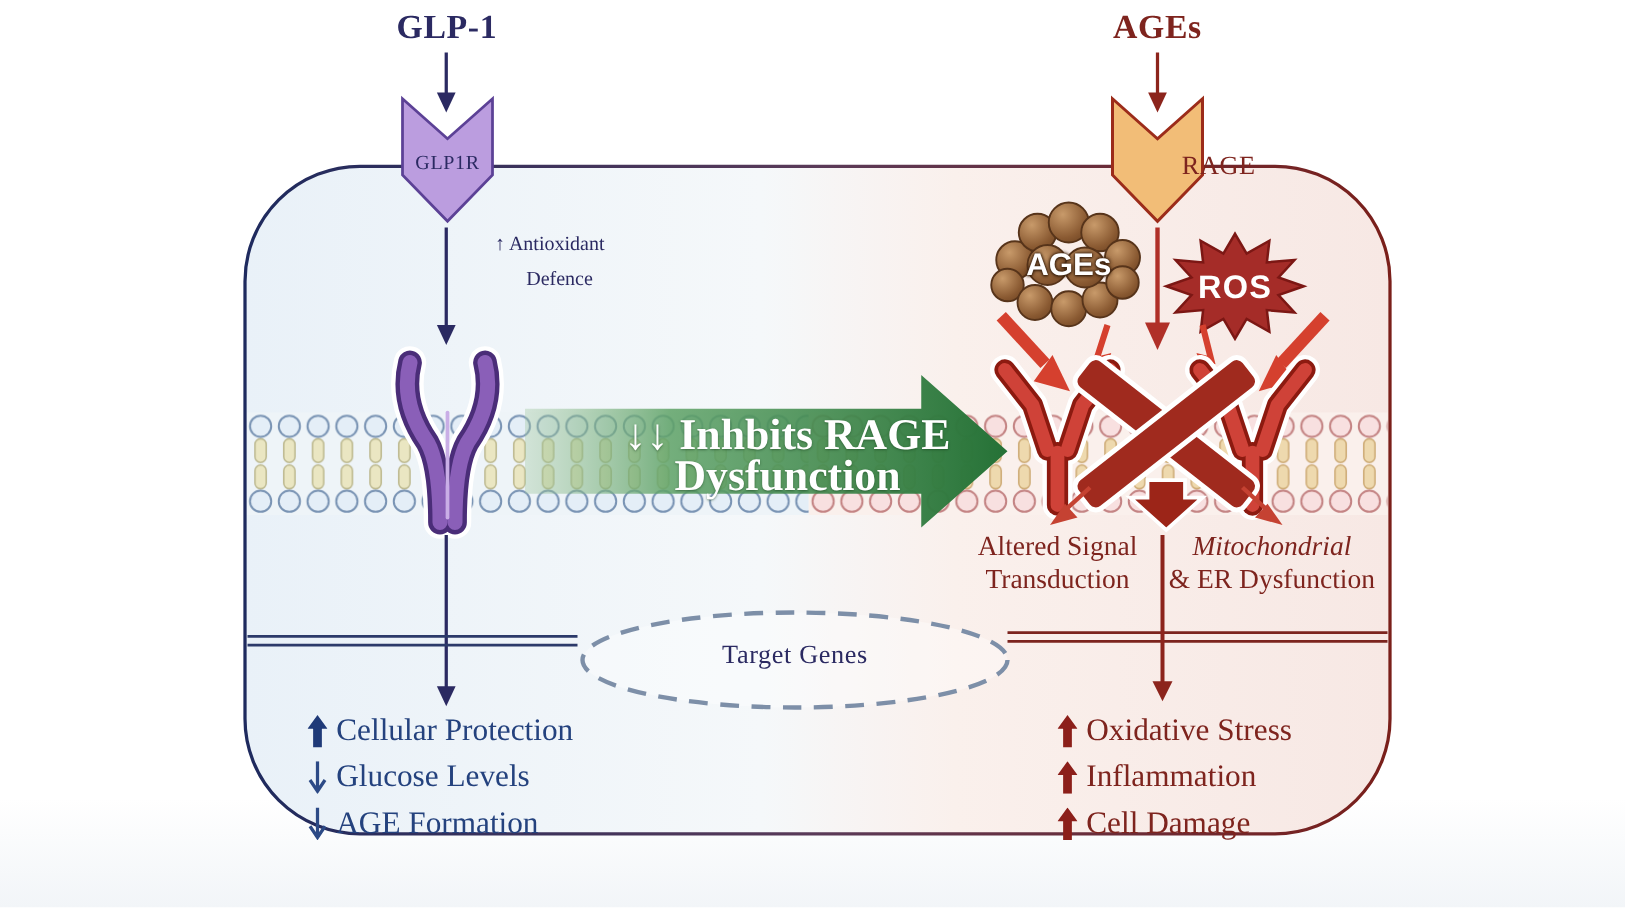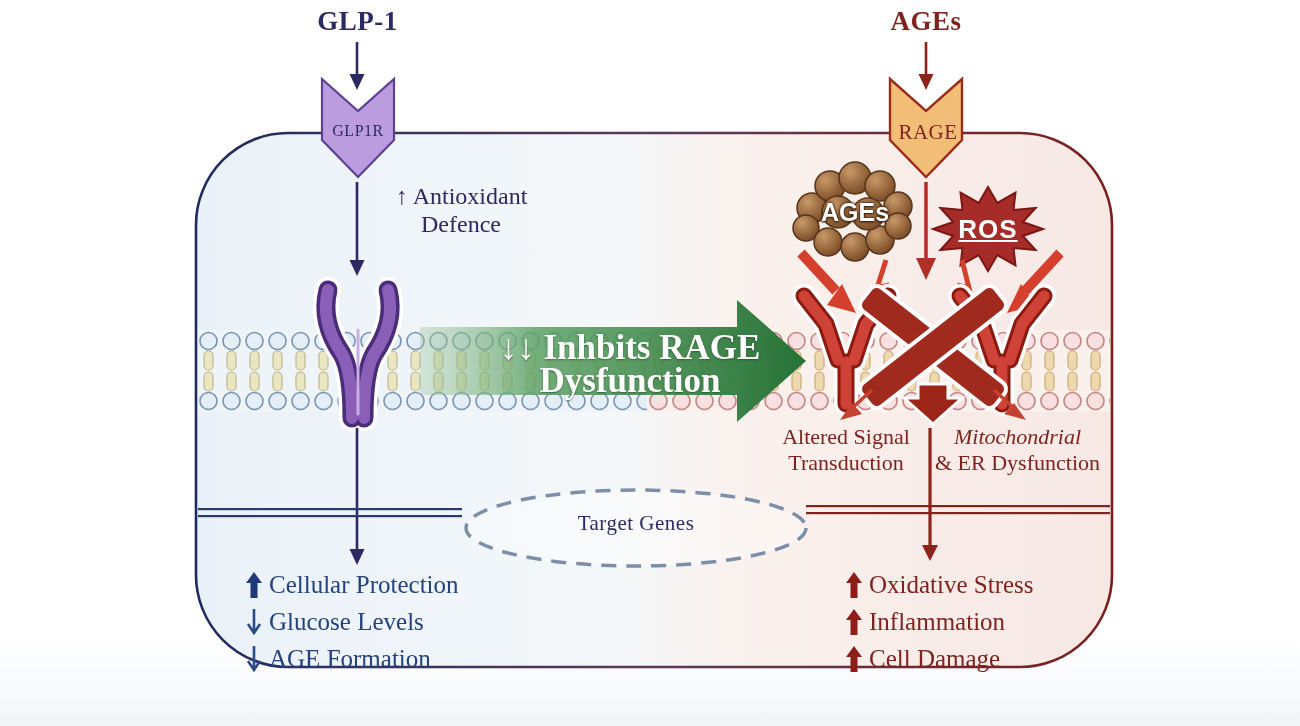--- a/index.html
+++ b/index.html
@@ -6,21 +6,21 @@
   .stage{position:relative;width:1300px;height:726px;overflow:hidden;
          font-family:"Liberation Serif",serif;background:linear-gradient(180deg,#ffffff 0%,#ffffff 88%,#f2f5f8 100%);}
   .stage svg.overlay{position:absolute;left:0;top:0;}
   .txt{position:absolute;z-index:5;}
   .c{text-align:center;}
   .navy{color:#2b2a62;}
   .blue{color:#24427e;}
   .maroon{color:#7e241e;}
   .ligand{font-size:27px;font-weight:bold;letter-spacing:.5px;}
   .rec-label{font-size:16px;letter-spacing:.5px;}
-  .effect{font-size:24px;line-height:28px;}
+  .effect{font-size:16px;line-height:28px;}
   .green-arrow-text{color:#ffffff;font-family:Liberation Serif, serif;font-weight:bold;
                     font-size:35px;line-height:33px;text-shadow:0 1px 2px rgba(20,60,25,.55);}
   .badge-text{color:#ffffff;font-family:"Liberation Sans",sans-serif;font-weight:bold;}
   .dual-effect{font-size:22px;line-height:26px;}
   .target{font-size:21px;letter-spacing:.5px;}
   .outcome-list{position:absolute;z-index:5;display:flex;flex-direction:column;gap:9px;}
   .outcome-row{display:flex;align-items:center;gap:7px;font-size:25px;white-space:nowrap;}
   .outcome-row svg{flex:0 0 auto;}
 </style>
 </head>
@@ -195,30 +195,30 @@
     <g stroke="#8c241c" fill="#8c241c">
       <line x1="930" y1="428" x2="930" y2="546" stroke-width="3.2"></line>
       <polygon points="930,561 922,545 938,545" stroke="none"></polygon>
     </g>
   </svg>
 
   <div class="txt c ligand navy" style="left:290px;top:6px;width:135px;">GLP-1</div>
   <div class="txt c ligand maroon" style="left:860px;top:6px;width:132px;">AGEs</div>
 
   <div class="txt c rec-label navy" style="left:318px;top:122px;width:80px;">GLP1R</div>
-  <div class="txt c rec-label maroon" style="left:888px;top:120px;width:80px;font-size:21px;">RAGE</div>
+  <div class="txt c rec-label maroon" style="left:935px;top:120px;width:80px;font-size:21px;">RAGE</div>
 
   <div class="txt effect navy" style="left:396px;top:182px;">↑ Antioxidant</div>
   <div class="txt effect navy" style="left:421px;top:210px;">Defence</div>
 
   <div class="txt c green-arrow-text" style="left:455px;top:331px;width:350px;">↓↓ Inhbits RAGE</div>
   <div class="txt c green-arrow-text" style="left:455px;top:364px;width:350px;">Dysfunction</div>
 
   <div class="txt c badge-text" style="left:805px;top:198px;width:100px;font-size:25px;text-shadow:0 0 3px #3e2410,0 0 3px #3e2410,0 1px 2px #3e2410;">AGEs</div>
-  <div class="txt c badge-text" style="left:938px;top:214px;width:100px;font-size:26px;letter-spacing:1px;text-decoration:underline;">ROS</div>
+  <div class="txt c badge-text" style="left:938px;top:214px;width:100px;font-size:26px;letter-spacing:1px;">ROS</div>
 
   <div class="txt c dual-effect maroon" style="left:756px;top:424px;width:180px;">Altered Signal</div>
   <div class="txt c dual-effect maroon" style="left:756px;top:450px;width:180px;">Transduction</div>
   <div class="txt c dual-effect maroon" style="left:925px;top:424px;width:185px;font-style:italic;">Mitochondrial</div>
   <div class="txt c dual-effect maroon" style="left:925px;top:450px;width:185px;font-family:Liberation Serif, serif;">&amp; ER Dysfunction</div>
 
   <div class="txt c target navy" style="left:466px;top:511px;width:340px;">Target Genes</div>
 
   <div class="outcome-list" style="left:246px;top:571px;">
     <div class="outcome-row blue">

